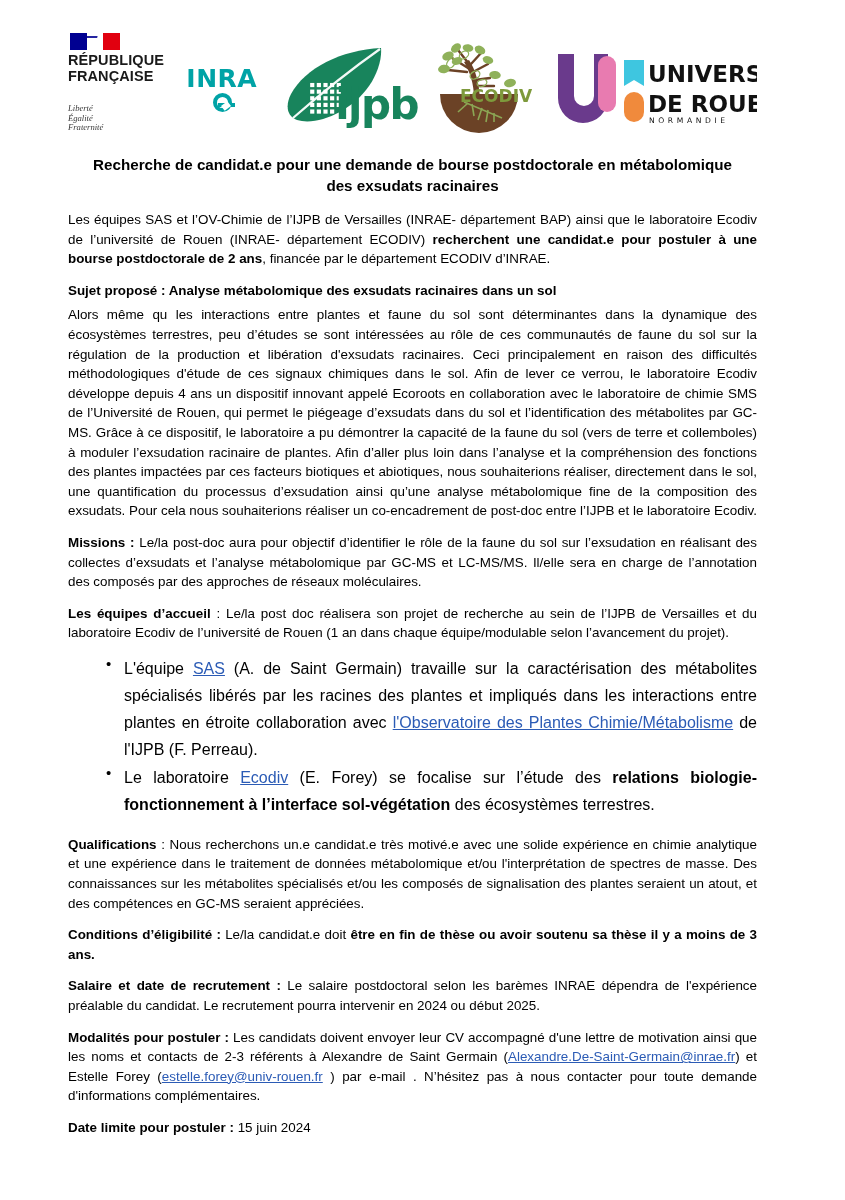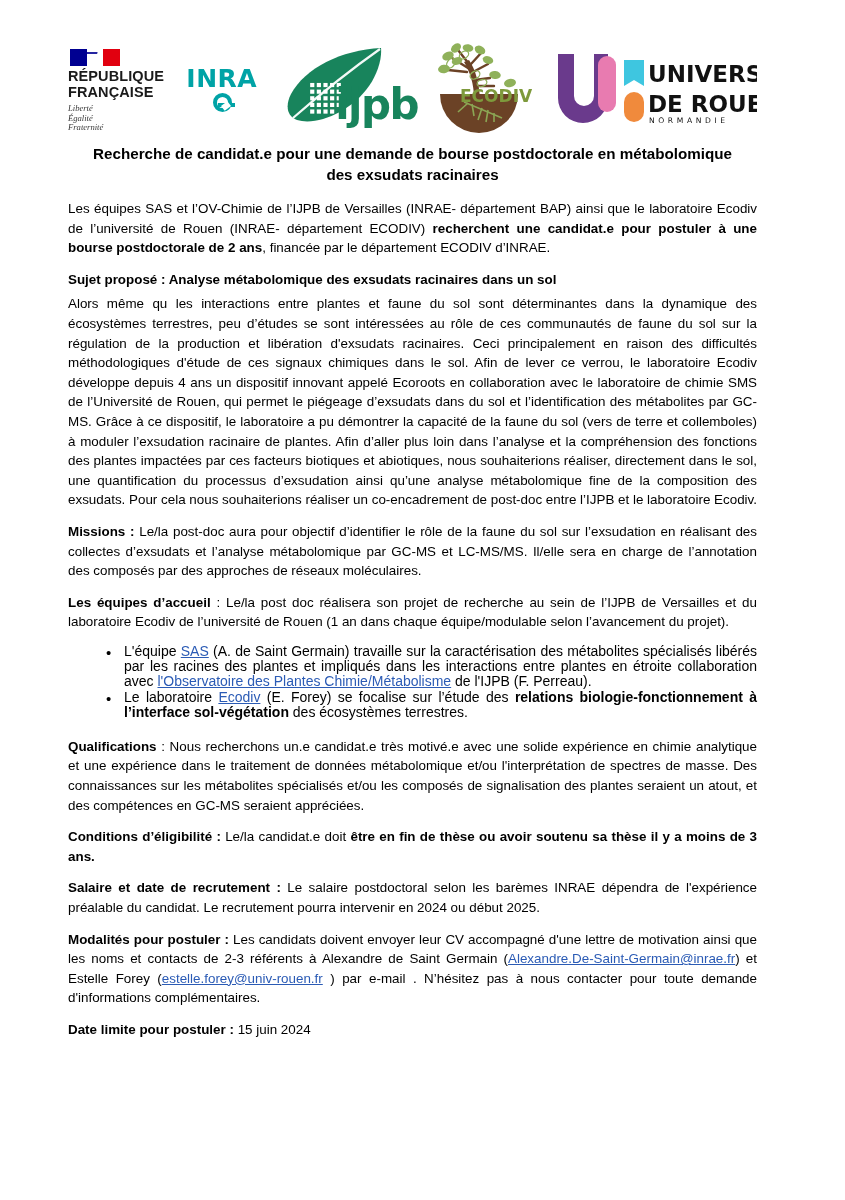--- a/index.html
+++ b/index.html
@@ -58,21 +58,21 @@
   }
   .rf-name {
     font-family: "Liberation Sans", sans-serif;
     font-weight: 700;
     font-size: 14.5px;
     line-height: 15.5px;
     letter-spacing: .1px;
     color: #1a1a1a;
   }
   .rf-motto {
-    margin-top: 4px;
+    margin-top: 20px;
     font-family: "Liberation Serif", serif;
     font-style: italic;
     font-size: 8.6px;
     line-height: 9.6px;
     color: #3a3a3a;
   }
 
   
   .inrae-logo {
     margin-right: 24px;
@@ -156,21 +156,21 @@
     padding-bottom: 4px;
   }
 
   
   .doc-title {
     text-align: center;
     font-family: "Liberation Sans", sans-serif;
     font-weight: 700;
     font-size: 15.2px;
     line-height: 21px;
-    margin: 9px 18px 14px 18px;
+    margin: 20px 18px 14px 18px;
     color:#000;
   }
 
   
   .para {
     text-align: justify;
     font-family: "Liberation Sans", sans-serif;
     font-size: 13.4px;
     line-height: 19.6px;
     margin: 0 0 12px 0;
@@ -183,22 +183,22 @@
     color: #2B5BB5;
     text-decoration: underline;
   }
   ul.bullets {
     margin: 2px 0 12px 0;
     padding-left: 38px;
     list-style: none;
   }
   ul.bullets li {
     text-align: justify;
-    font-size: 14px;
-    line-height: 15px;
+    font-size: 16px;
+    line-height: 27px;
     margin-bottom: 1px;
     position: relative;
     padding-left: 18px;
   }
   ul.bullets li:before {
     content: "\2022";
     position: absolute;
     left: 0;
     top: -1px;
     font-size: 15px;

